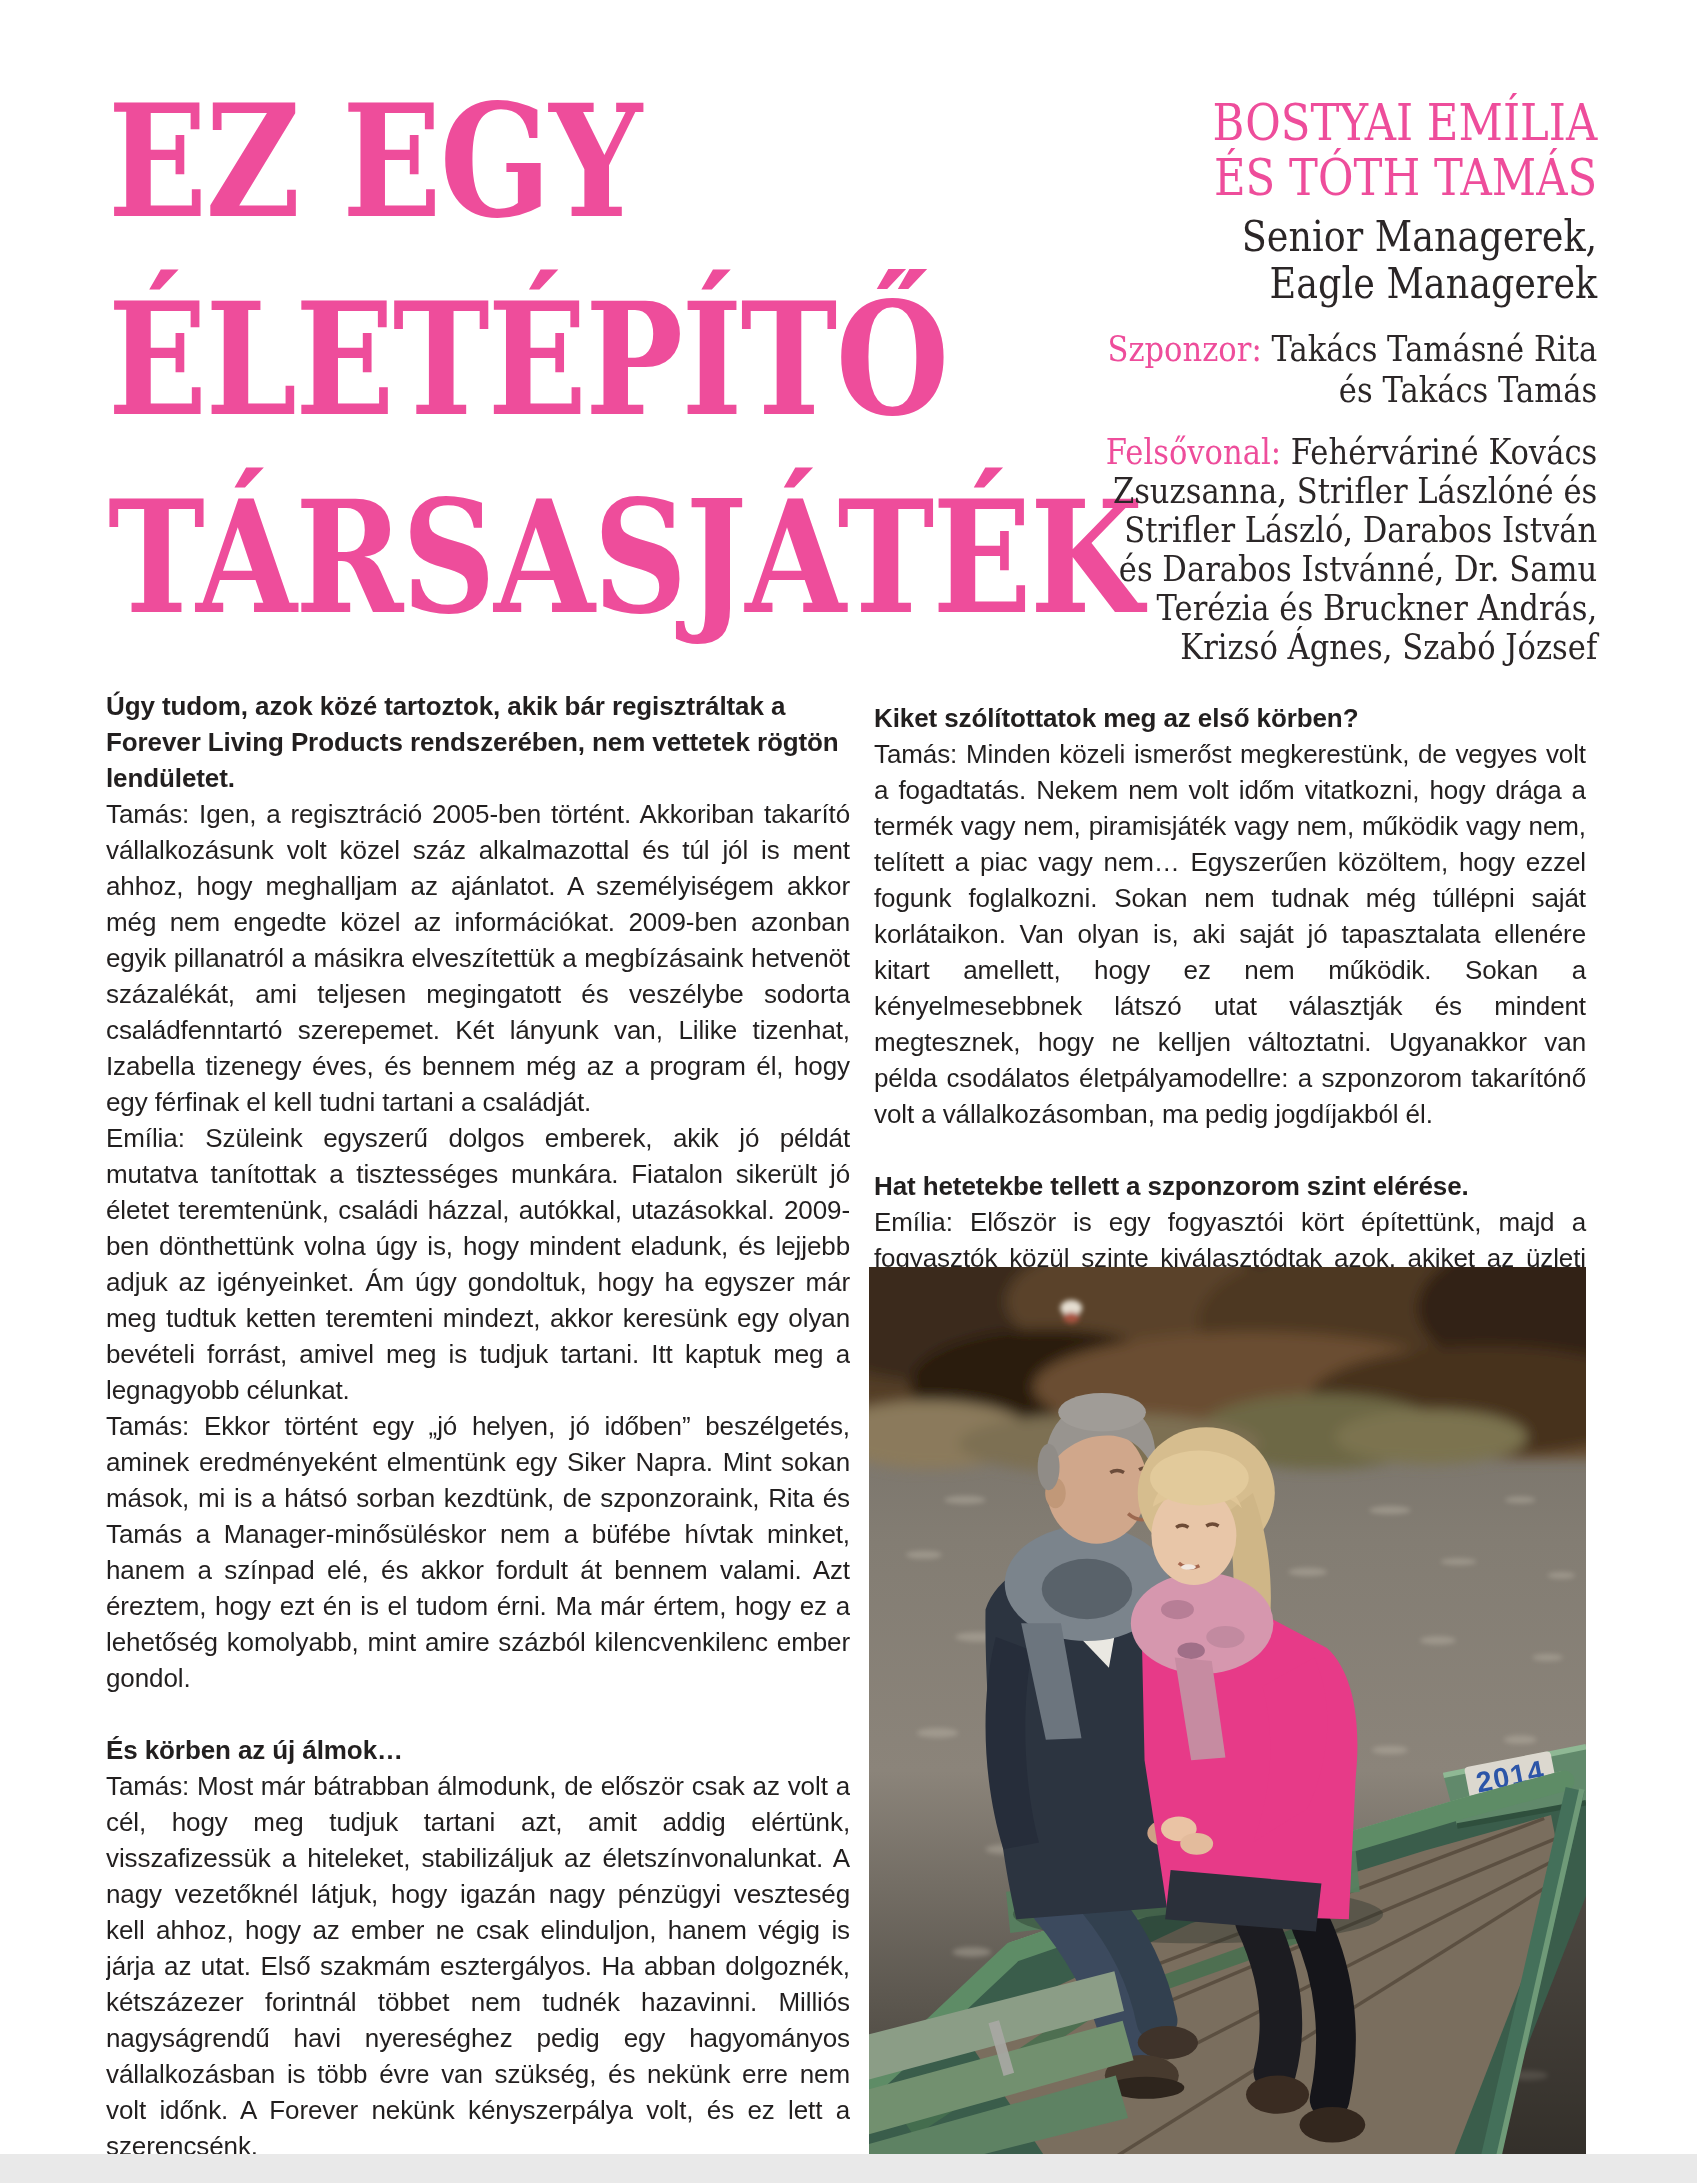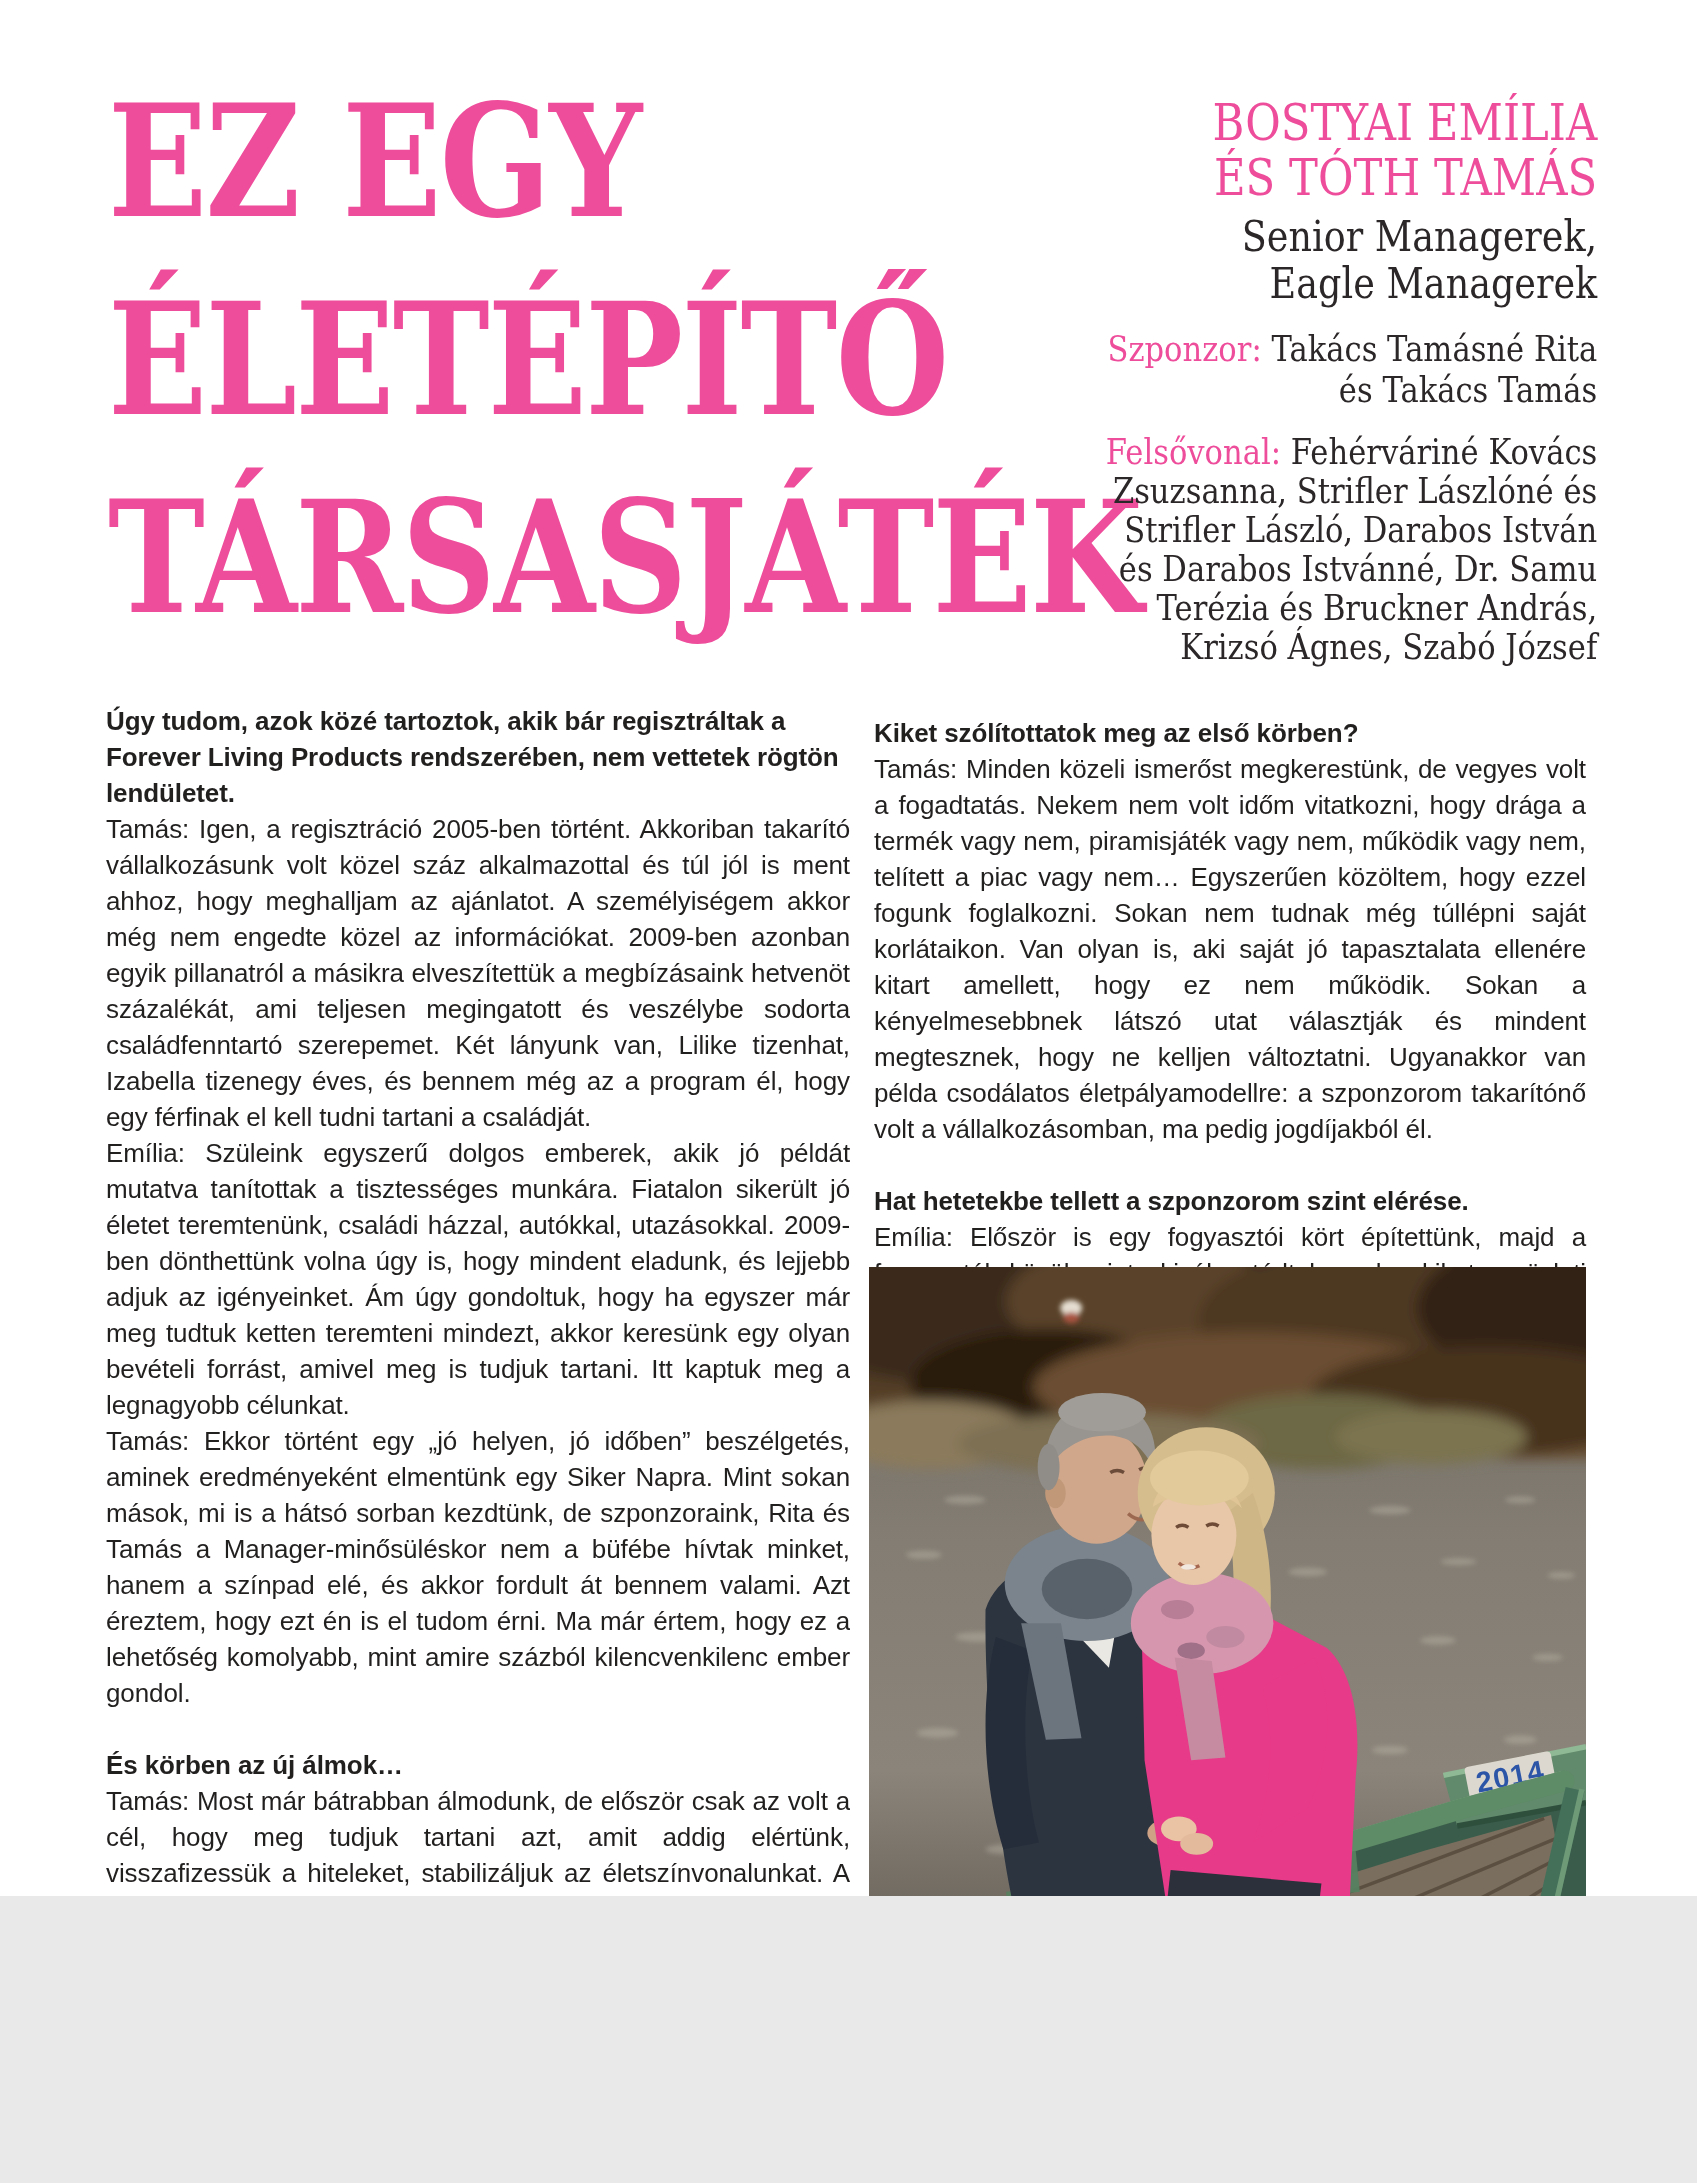--- a/index.html
+++ b/index.html
@@ -1,19 +1,19 @@
 <!DOCTYPE html>
 <html lang="hu" style="--accent: #ee4d9b;font-size:11px"><head>
 <meta charset="utf-8">
 <style>
   :root { --accent:#ee4d9b; }
   * { box-sizing:border-box; }
   html,body { margin:0; padding:0; background:#e9e9e9; }
   .page {
-    position:relative; width:1697px; height:1896px;
+    position:relative; width:1697px; height:2154px;
     background:#ffffff; overflow:hidden;
     font-family:"Liberation Sans","DejaVu Sans",sans-serif;
     color:#231f20;
   }
   
   .title {
     position:absolute; left:108px; top:63px; margin:0;
     font-family:"DejaVu Serif","Liberation Serif",serif;
     font-weight:bold; font-size:155px; line-height:198px;
     letter-spacing:-2.1px; color:var(--accent);
@@ -26,21 +26,21 @@
     font-family:"DejaVu Serif","Liberation Serif",serif;
     transform:scaleX(0.85); transform-origin:100% 0; white-space:nowrap;
   }
   .who-names  { font-size:51px; line-height:55px; color:var(--accent); }
   .who-ranks  { font-size:43px; line-height:47px; color:#2b2627; margin-top:8.2px; }
   .who-sponsor{ font-size:36px; line-height:41px; color:#2b2627; margin-top:20.6px; }
   .who-upline { font-size:36px; line-height:39px; color:#2b2627; margin-top:22px; }
   .pink-label { color:var(--accent); }
   
   .col {
-    position:absolute; top:703px;
+    position:absolute; top:688px;
     font-size:26px; line-height:36px; letter-spacing:-0.1px;
     color:#221f1f;
   }
   .col-left  { left:106px;  width:744px; max-height:1474px; overflow:hidden; }
   .col-right { left:874px; width:712px;margin-top:12px; }
   .para { margin:0; text-align:justify; }
   .para.lead, .para.sub { font-weight:bold; text-align:left; }
   .para b { font-weight:normal; }
   .gap { height:36px; margin:0; }
   

